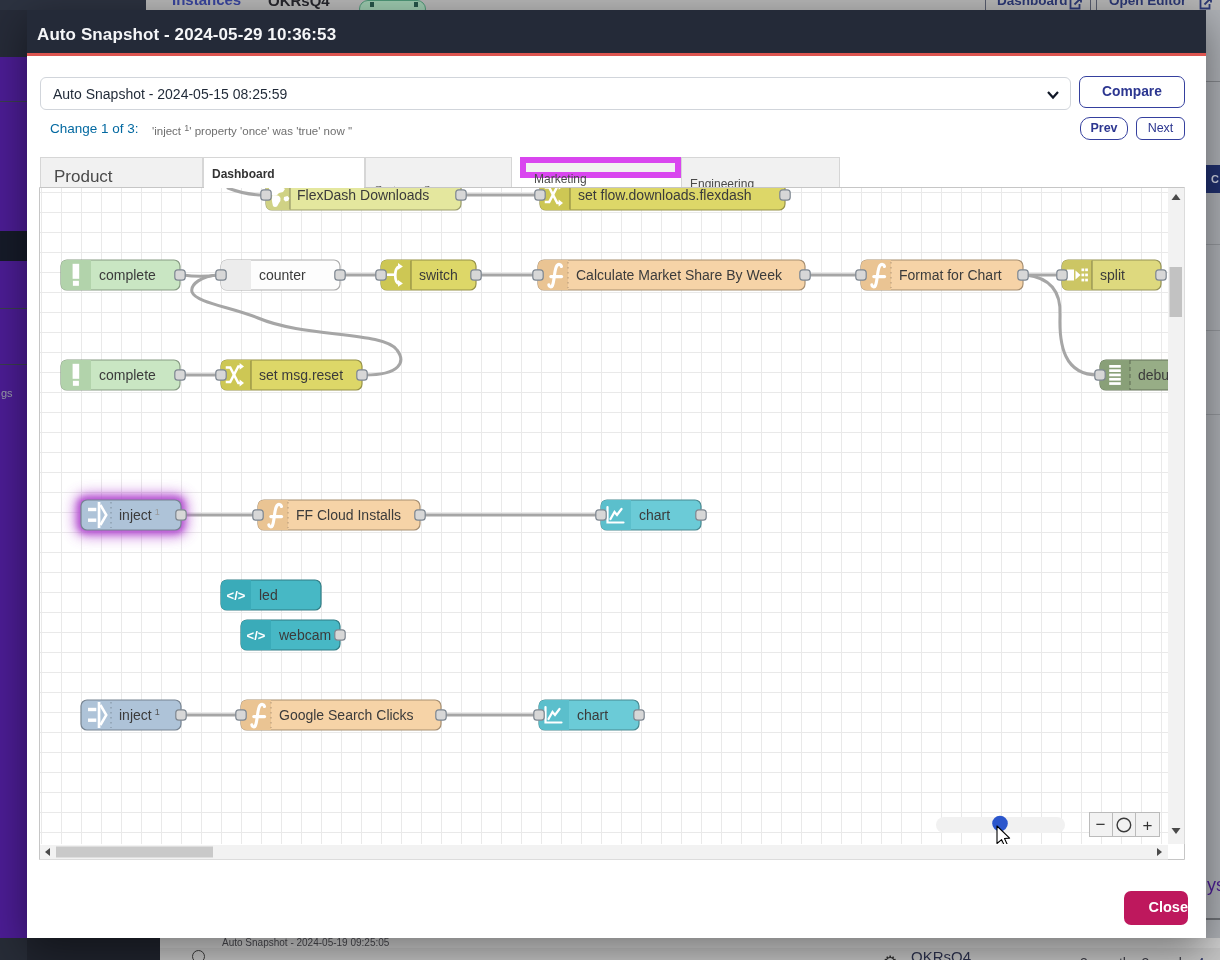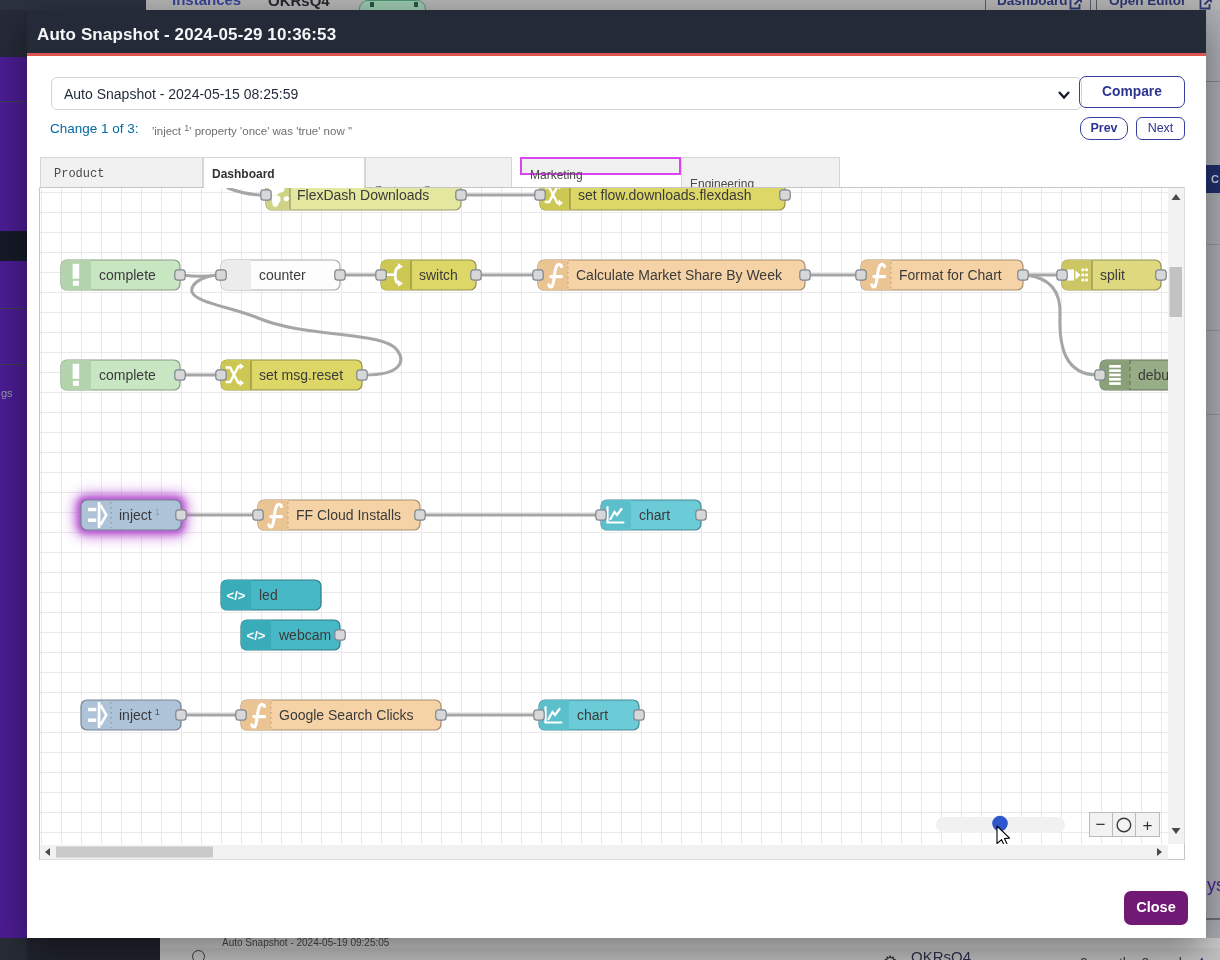--- a/index.html
+++ b/index.html
@@ -55,41 +55,41 @@
   <div class="abs" style="left:911px;top:10px;font-size:15px;color:#2e3350;">OKRsQ4</div>
   <div class="abs" style="left:1080px;top:17px;font-size:14px;color:#3c3c46;">3 months 3 weeks <span style="color:#333a6e">4 da</span></div>
 </div>
 
 <div class="abs" style="left:27px;top:10px;width:1179px;height:928px;background:#ffffff;box-shadow:0 12px 40px rgba(0,0,0,0.45);">
 
   <div class="abs" style="left:0;top:0;width:1179px;height:46px;background:#242a38;border-bottom:3px solid #dd5550;">
     <div class="abs" style="left:10px;top:15px;font-size:17px;font-weight:bold;color:#f5f6f8;letter-spacing:0.1px;">Auto Snapshot - 2024-05-29 10:36:53</div>
   </div>
 
-  <div class="abs" style="left:13px;top:67px;width:1031px;height:33px;border:1px solid #d1d5db;border-radius:6px;background:#fff;margin-left:11px;">
+  <div class="abs" style="left:13px;top:67px;width:1031px;height:33px;border:1px solid #d1d5db;border-radius:6px;background:#fff;">
     <div class="abs" style="left:12px;top:8px;font-size:14px;color:#1f2937;">Auto Snapshot - 2024-05-15 08:25:59</div>
     <svg class="abs" style="left:1005px;top:10px;" width="14" height="14" viewBox="0 0 14 14">
         <path d="M2,4 L7,9.5 L12,4" stroke="#111827" stroke-width="2.2" fill="none"></path>
       </svg>
   </div>
 
   <div class="abs" style="left:1052px;top:66px;width:106px;height:32px;border:1.5px solid #35409e;border-radius:7px;text-align:center;">
     <span style="font-size:13.8px;font-weight:bold;color:#2c3690;line-height:30px;">Compare</span>
   </div>
 
   <div class="abs" style="left:23px;top:111px;font-size:13.5px;color:#0369a1;">Change 1 of 3:</div>
   <div class="abs" style="left:125px;top:113px;font-size:11.5px;color:#6f6f6f;">'inject <span style="font-size:9px;vertical-align:4px;">1</span>' property 'once' was 'true' now ''</div>
   <div class="abs" style="left:1053px;top:107px;width:48px;height:23px;border:1.5px solid #35409e;border-radius:10px;text-align:center;"><span style="font-size:12.5px;font-weight:bold;color:#2c3690;line-height:21px;">Prev</span></div>
   <div class="abs" style="left:1109px;top:107px;width:49px;height:23px;border:1.5px solid #35409e;border-radius:6px;text-align:center;"><span style="font-size:12.5px;font-weight:normal;color:#2c3690;line-height:21px;">Next</span></div>
 
   <div class="abs" style="left:13px;top:147px;width:800px;height:31px;">
-    <div class="abs" style="left:0;top:0;width:163px;height:31px;background:#f1f1f1;border:1px solid #d6d6d6;font-size:12px;color:#4a4a4a;padding:9px 0 0 13px;font-family:Liberation Mono, monospace;">Product</div>
+    <div class="abs" style="left:0;top:0;width:163px;height:31px;background:#f1f1f1;border:1px solid #d6d6d6;font-size:17px;color:#4a4a4a;padding:9px 0 0 13px;">Product</div>
     <div class="abs" style="left:163px;top:0;width:162px;height:31px;background:#fff;border:1px solid #d6d6d6;border-bottom:none;font-size:12px;font-weight:bold;color:#333;padding:9px 0 0 8px;">Dashboard</div>
     <div class="abs" style="left:325px;top:0;width:147px;height:31px;background:#f1f1f1;border:1px solid #d6d6d6;font-size:12px;color:#4a4a4a;padding:25px 0 0 8px;font-family:Liberation Serif, serif;">Customer Success</div>
-    <div class="abs" style="left:480px;top:0;width:161px;height:18px;background:#f1f1f1;border:2px solid #d946ef;font-size:12px;color:#4a4a4a;padding:9px 0 0 8px;">Marketing</div>
+    <div class="abs" style="left:480px;top:0;width:161px;height:18px;background:#f1f1f1;border:6px solid #d946ef;font-size:12px;color:#4a4a4a;padding:9px 0 0 8px;">Marketing</div>
     <div class="abs" style="left:641px;top:0;width:159px;height:31px;background:#f1f1f1;border:1px solid #d6d6d6;font-size:12px;color:#4a4a4a;padding:19px 0 0 8px;">Engineering</div>
   </div>
 
   <div class="abs" style="left:12px;top:177px;width:1147px;height:674px;">
     <svg width="1147" height="674" viewBox="39 187 1147 674" style="position:absolute;left:0;top:0;">
       <defs>
         <clipPath id="cv">
             <rect x="40" y="188" width="1128" height="656"></rect>
           </clipPath>
         <filter id="gl1" x="-40%" y="-120%" width="180%" height="340%">
@@ -323,16 +323,16 @@
       <path d="M1171.5,200 L1176,194 L1180.5,200 Z" fill="#4a4a4a"></path>
       <path d="M1171.5,828 L1180.5,828 L1176,834 Z" fill="#4a4a4a"></path>
       <rect x="1169.5" y="267" width="12.5" height="50" fill="#c2c2c2"></rect>
       <rect x="40" y="845" width="1128" height="14.5" fill="#f2f2f2"></rect>
       <path d="M50,848 L45,852 L50,856 Z" fill="#4a4a4a"></path>
       <path d="M1157,848 L1162,852 L1157,856 Z" fill="#4a4a4a"></path>
       <rect x="56" y="846.5" width="157" height="11" fill="#c9c9c9"></rect>
     </svg>
   </div>
 
-  <div class="abs" style="left:1097px;top:881px;width:64px;height:34px;background:#701a75;border-radius:7px;text-align:center;">
+  <div class="abs" style="left:1097px;top:881px;width:64px;height:34px;background:#be185d;border-radius:7px;text-align:right;">
     <span style="font-size:14.5px;font-weight:bold;color:#fff;line-height:33px;">Close</span>
   </div>
 </div>
 
 </body></html>

